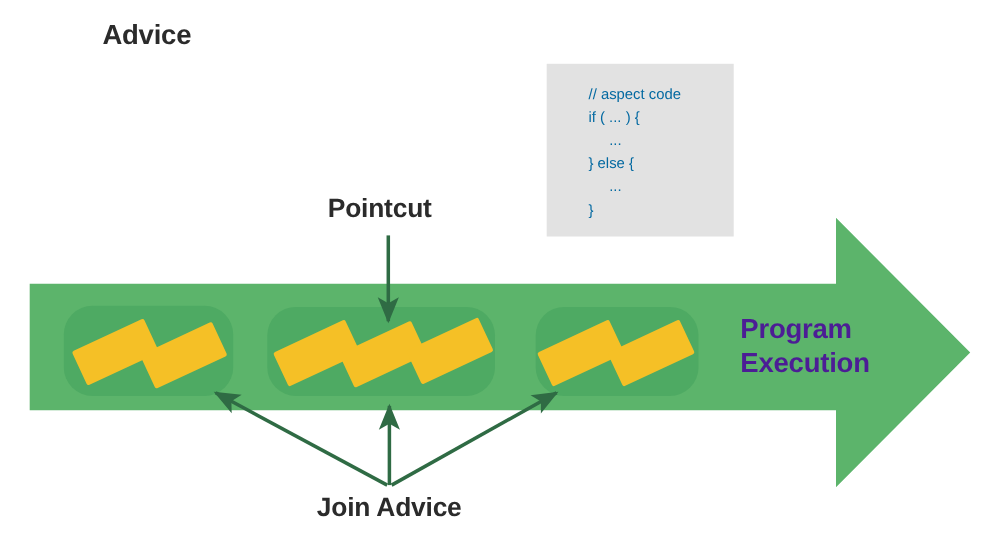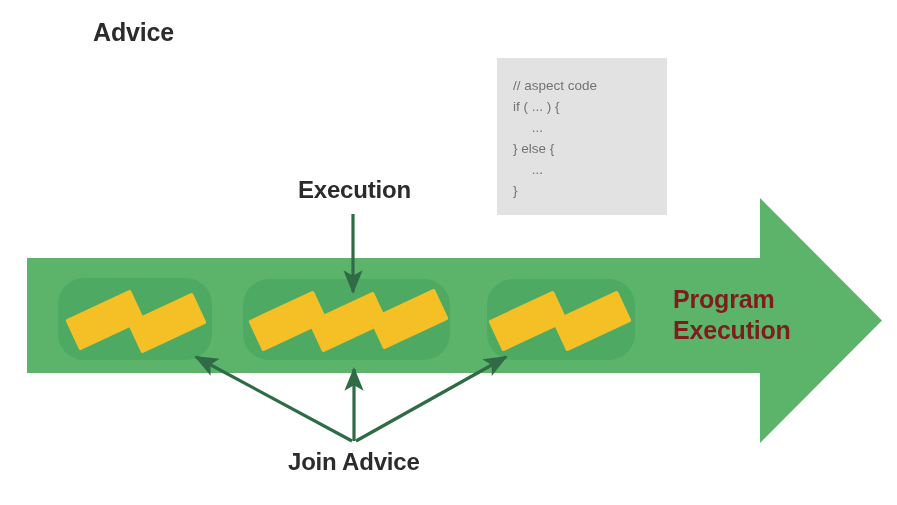--- a/index.html
+++ b/index.html
@@ -40,38 +40,38 @@
     left: 298px; top: 176px;
     font-size: 24px;
   }
   #joinpoints-label {
     left: 288px; top: 448px;
     font-size: 24px;
   }
   #program-execution {
     left: 673px; top: 284px;
     font-size: 25px;
-    color: #7f1d1d;
+    color: #4c1d95;
     line-height: 31px;
     white-space: normal;
     width: 140px;
   }
   #code-box {
     position: absolute;
     left: 497px; top: 58px;
     width: 170px; height: 157px;
     background: #e2e2e2;
     box-sizing: border-box;
   }
   #code-text {
     position: absolute;
-    left: 16px; top: 17px;
+    left: 38px; top: 17px;
     font-family: "Liberation Sans", sans-serif;
     font-size: 13.5px;
-    color: #737373;
+    color: #0369a1;
     line-height: 21px;
     white-space: pre;
   }
 </style>
 </head>
 <body>
 
 <svg id="canvas" viewBox="0 0 897 505">
   <defs>
     <marker id="ah" markerWidth="9" markerHeight="9" refX="7.2" refY="3.2" orient="auto" markerUnits="strokeWidth">
@@ -110,18 +110,18 @@
 
 <div id="code-box">
   <div id="code-text">// aspect code
 if ( ... ) {
      ...
 } else {
      ...
 }</div>
 </div>
 
-<div class="label" id="pointcut-label">Execution</div>
+<div class="label" id="pointcut-label">Pointcut</div>
 
 <div class="label" id="joinpoints-label">Join Advice</div>
 
 <div class="label" id="program-execution">Program
 Execution</div>
 
 </body></html>

